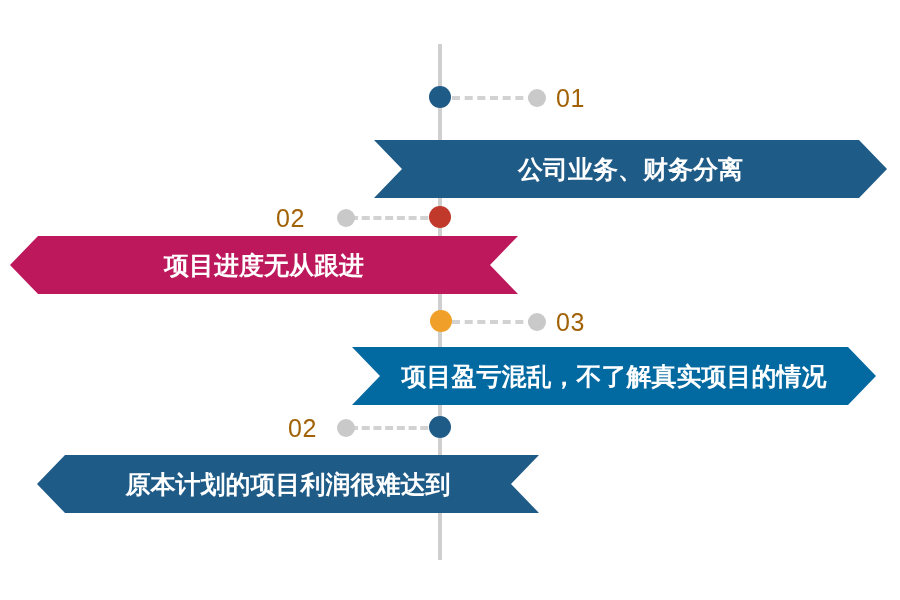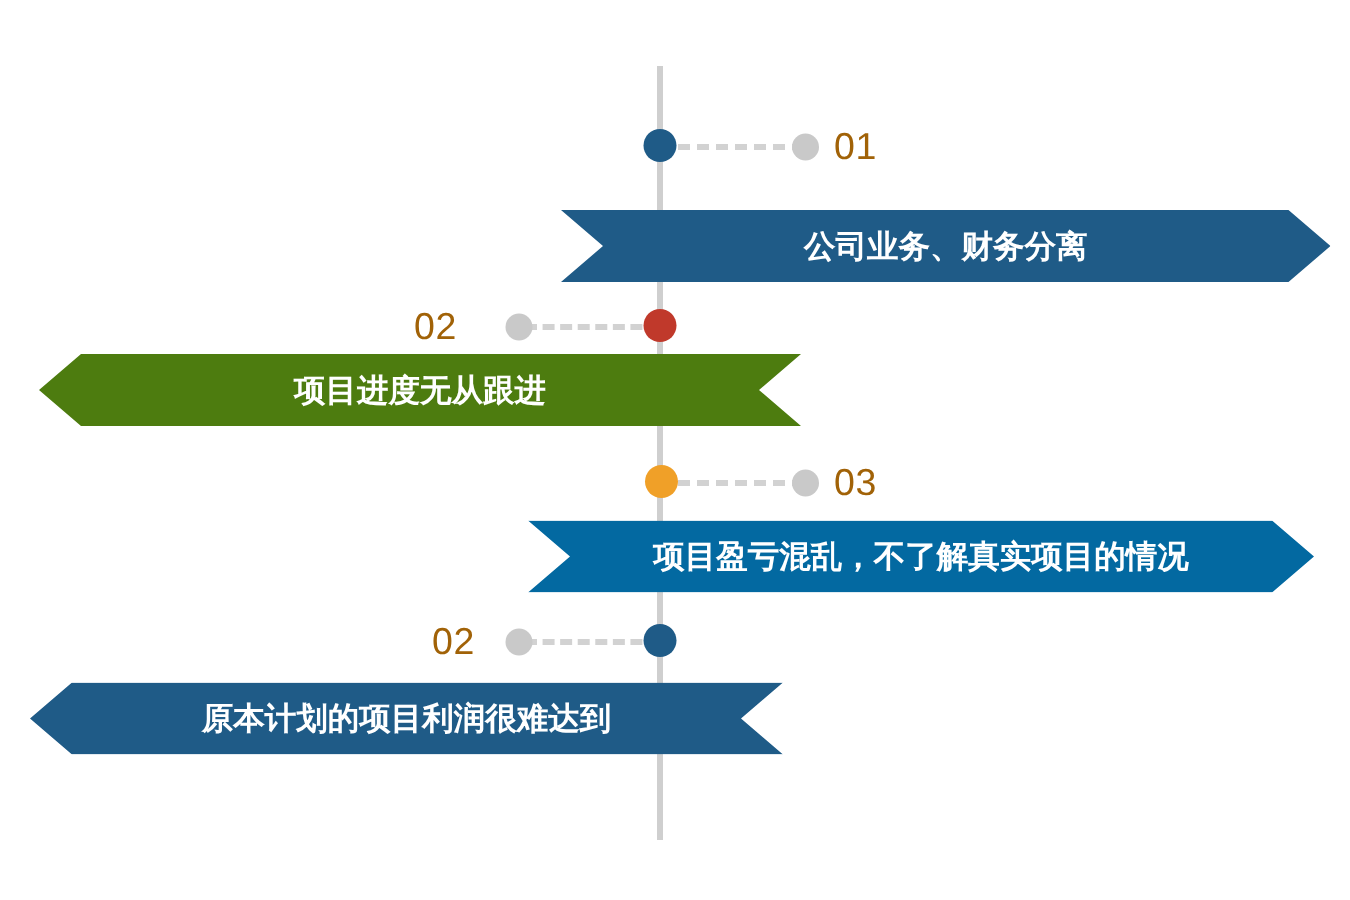--- a/index.html
+++ b/index.html
@@ -51,23 +51,23 @@
     letter-spacing: 0.5px;
   }
 
   
   .banner {
     position: absolute;
     display: flex;
     align-items: center;
     justify-content: center;
     color: #ffffff;
-    font-size: 21px;
+    font-size: 25px;
     font-weight: bold;
-    height: 48px;
+    height: 58px;
     box-sizing: border-box;
   }
   .banner span { position: relative; z-index: 2; }
 
   
   .banner.right {
     clip-path: polygon(0 0, calc(100% - 28px) 0, 100% 50%, calc(100% - 28px) 100%, 0 100%, 28px 50%);
   }
   
   .banner.left {
@@ -117,34 +117,34 @@
   <div class="dot gray" style="left:528px; top:89px;"></div>
   <div class="num" style="left:556px; top:84px;">01</div>
   <div class="banner right" style="left:374px; top:140px; width:513px; background:#1f5b87;">
     <span>公司业务、财务分离</span>
   </div>
 
   <div class="connector" style="left:350px; top:216px; width:90px;"></div>
   <div class="dot" style="left:429px; top:206px; background:#c0392b;"></div>
   <div class="dot gray" style="left:337px; top:209px;"></div>
   <div class="num" style="left:276px; top:204px;">02</div>
-  <div class="banner left" style="left:26px; top:236px; width:508px; background:#4d7c0f;">
+  <div class="banner left" style="left:10px; top:236px; width:508px; background:#be185d;">
     <span>项目进度无从跟进</span>
   </div>
 
   <div class="connector" style="left:452px; top:320px; width:84px;"></div>
   <div class="dot" style="left:430px; top:310px; background:#f0a028;"></div>
   <div class="dot gray" style="left:528px; top:313px;"></div>
   <div class="num" style="left:556px; top:308px;">03</div>
   <div class="banner right" style="left:352px; top:347px; width:524px; background:#0369a1;">
     <span>项目盈亏混乱，不了解真实项目的情况</span>
   </div>
 
   <div class="connector" style="left:350px; top:426px; width:90px;"></div>
   <div class="dot" style="left:429px; top:416px; background:#1f5b87;"></div>
   <div class="dot gray" style="left:337px; top:419px;"></div>
   <div class="num" style="left:288px; top:414px;">02</div>
-  <div class="banner left" style="left:20px; top:455px; width:502px; background:#1f5b87;">
+  <div class="banner left" style="left:37px; top:455px; width:502px; background:#1f5b87;">
     <span>原本计划的项目利润很难达到</span>
   </div>
 
 
 </div>
 
 </body></html>

